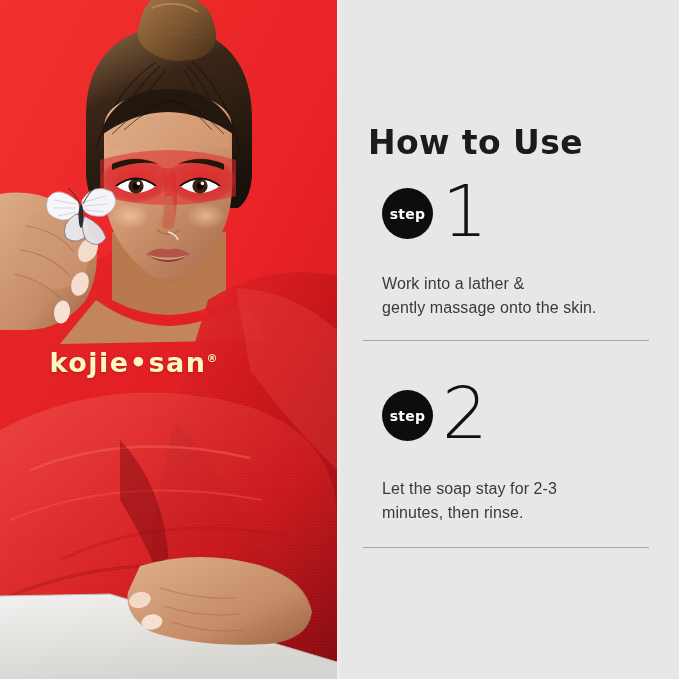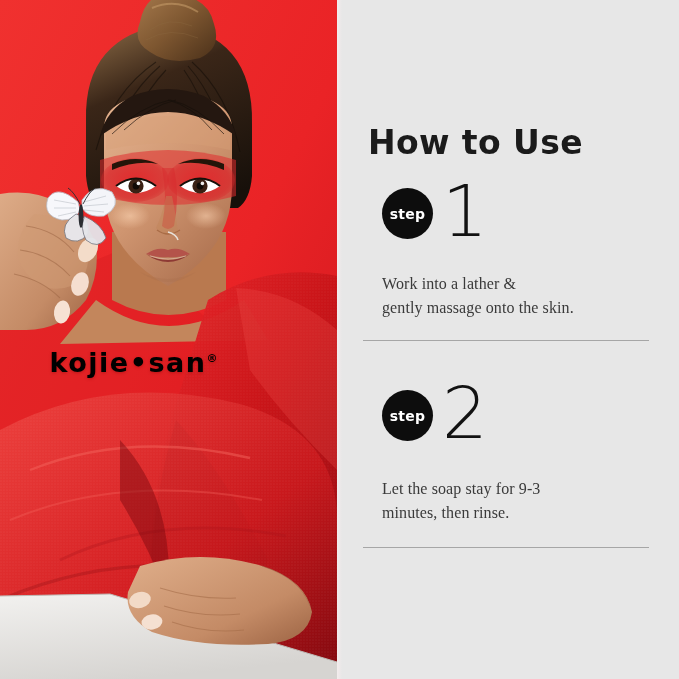--- a/index.html
+++ b/index.html
@@ -33,21 +33,21 @@
     display: block;
     width: 337px;
     height: 679px;
   }
   .brand-logo {
     position: absolute;
     left: 0;
     top: 349px;
     width: 267px;
     text-align: center;
-    color: #000000;
+    color: #fef9c3;
     font-family: "DejaVu Sans", sans-serif;
     font-size: 27px;
     font-weight: 700;
     letter-spacing: 1.5px;
     line-height: 1;
     user-select: none;
     text-shadow: 0 1px 3px rgba(120,0,0,.35);
   }
   .brand-logo .reg {
     font-size: 11px;
@@ -122,21 +122,21 @@
     font-family: "DejaVu Sans", sans-serif;
     font-size: 72px;
     font-weight: 300;
     color: #121212;
     line-height: 1;
     letter-spacing: 0;
   }
   .step-text {
     position: absolute;
     left: 31px;
-    font-family: Liberation Serif, serif;
+    font-family: Liberation Sans, sans-serif;
     font-size: 16px;
     font-weight: 300;
     color: #3a3a3a;
     line-height: 24px;
     letter-spacing: 0.1px;
     white-space: pre-line;
   }
 
   .divider {
     position: absolute;
@@ -378,21 +378,21 @@
 gently massage onto the skin.</div>
     </div>
 
     <div class="divider" style="top:340px;"></div>
 
     <div class="step-block" style="top:390px;">
       <div class="step-head">
         <div class="step-badge">step</div>
         <div class="step-number">2</div>
       </div>
-      <div class="step-text" style="top:87px;">Let the soap stay for 9-3
+      <div class="step-text" style="top:87px;">Let the soap stay for 2-3
 minutes, then rinse.</div>
     </div>
 
     <div class="divider" style="top:547px;"></div>
   </div>
 
   <div class="panel-seam"></div>
 </div>
 
 </body></html>

